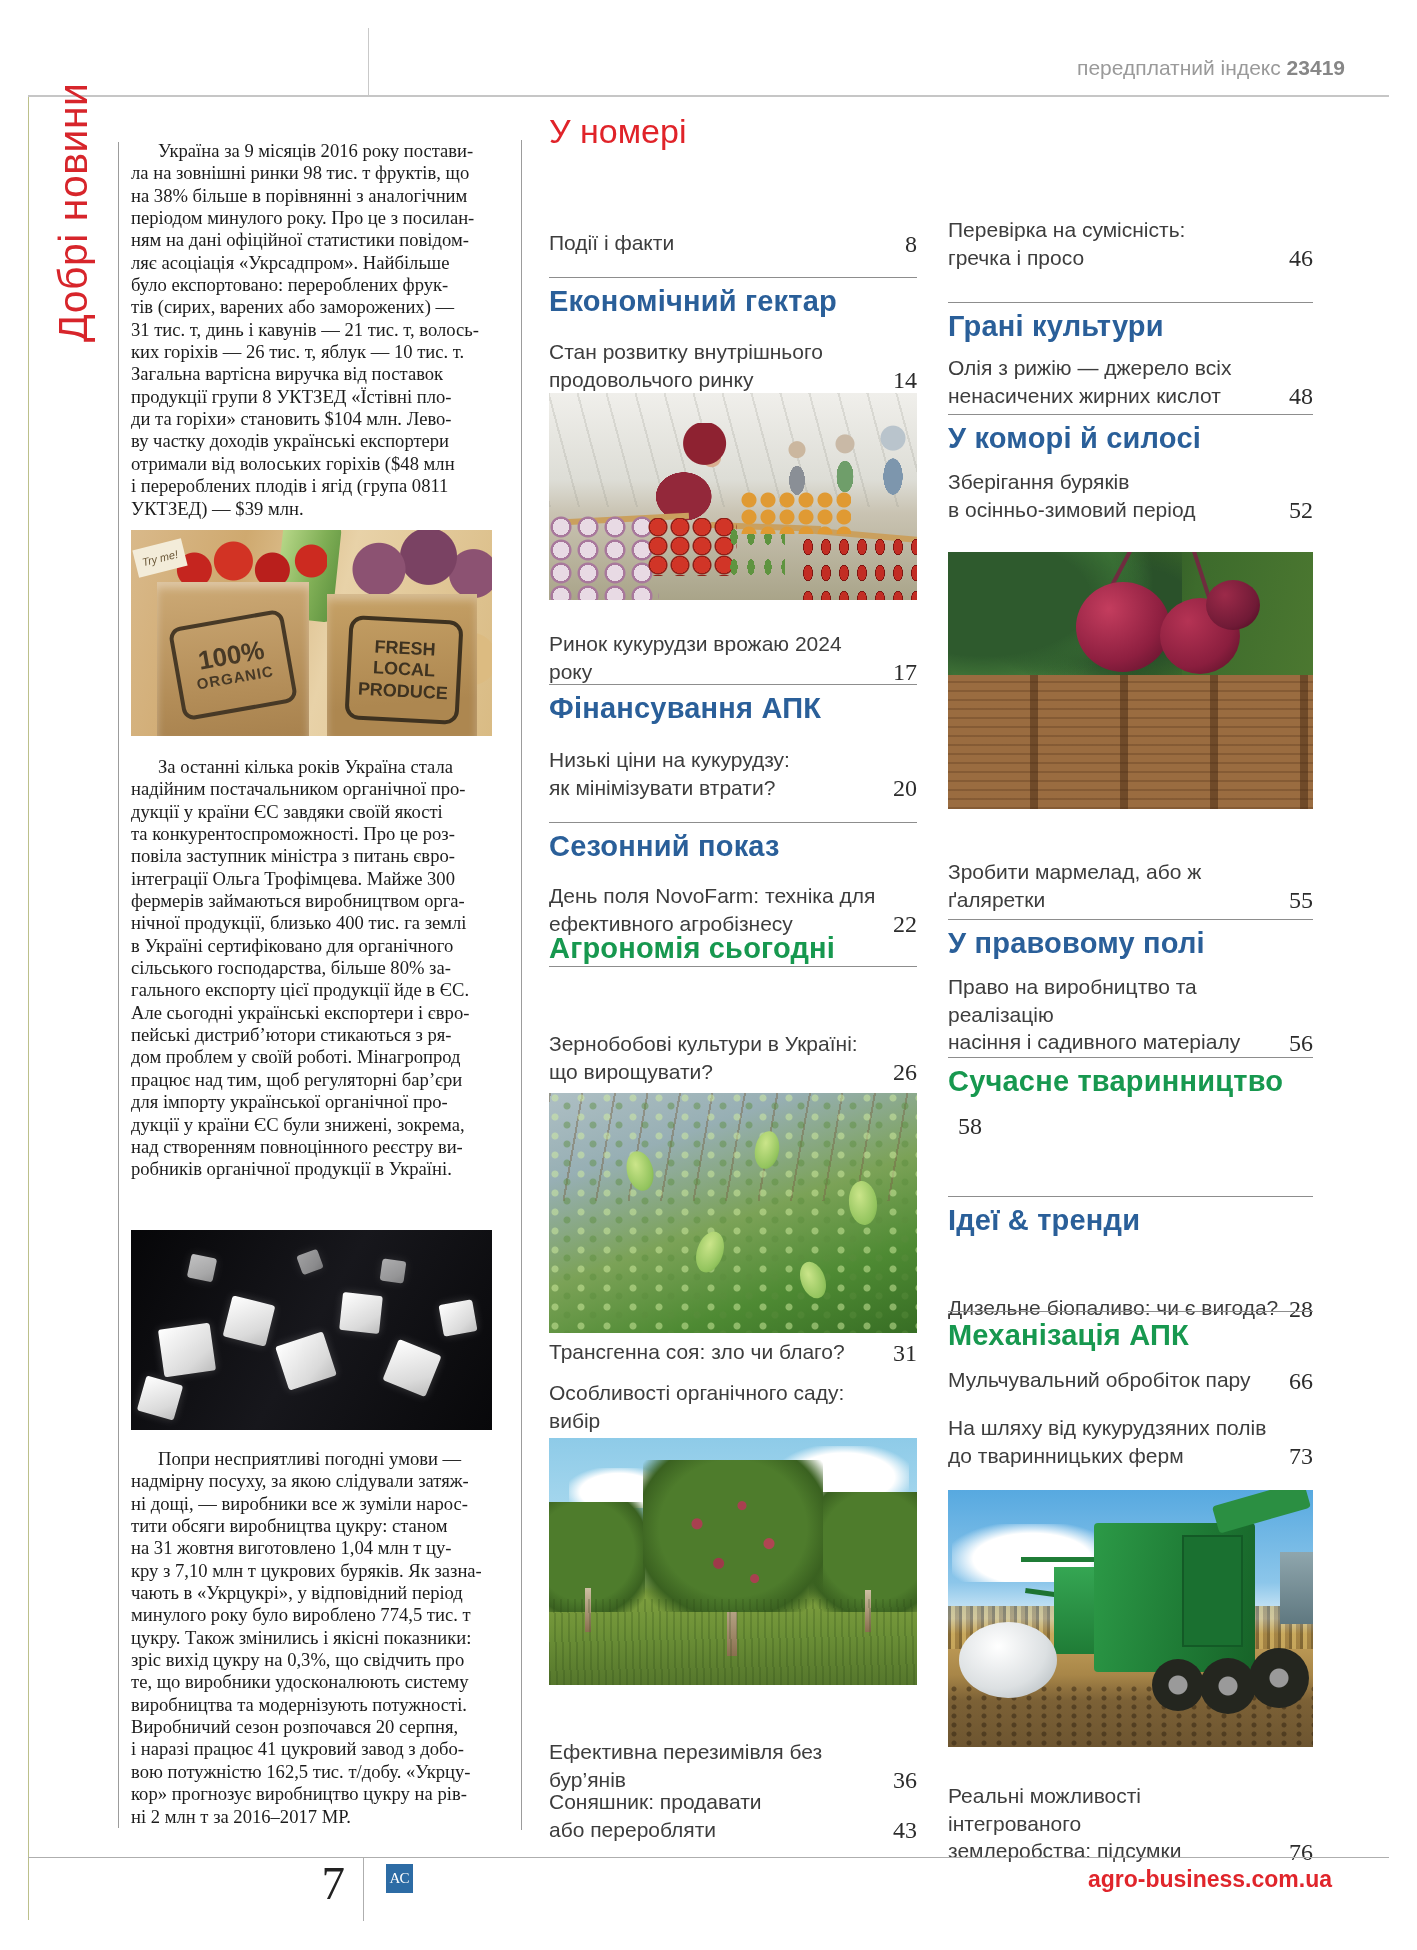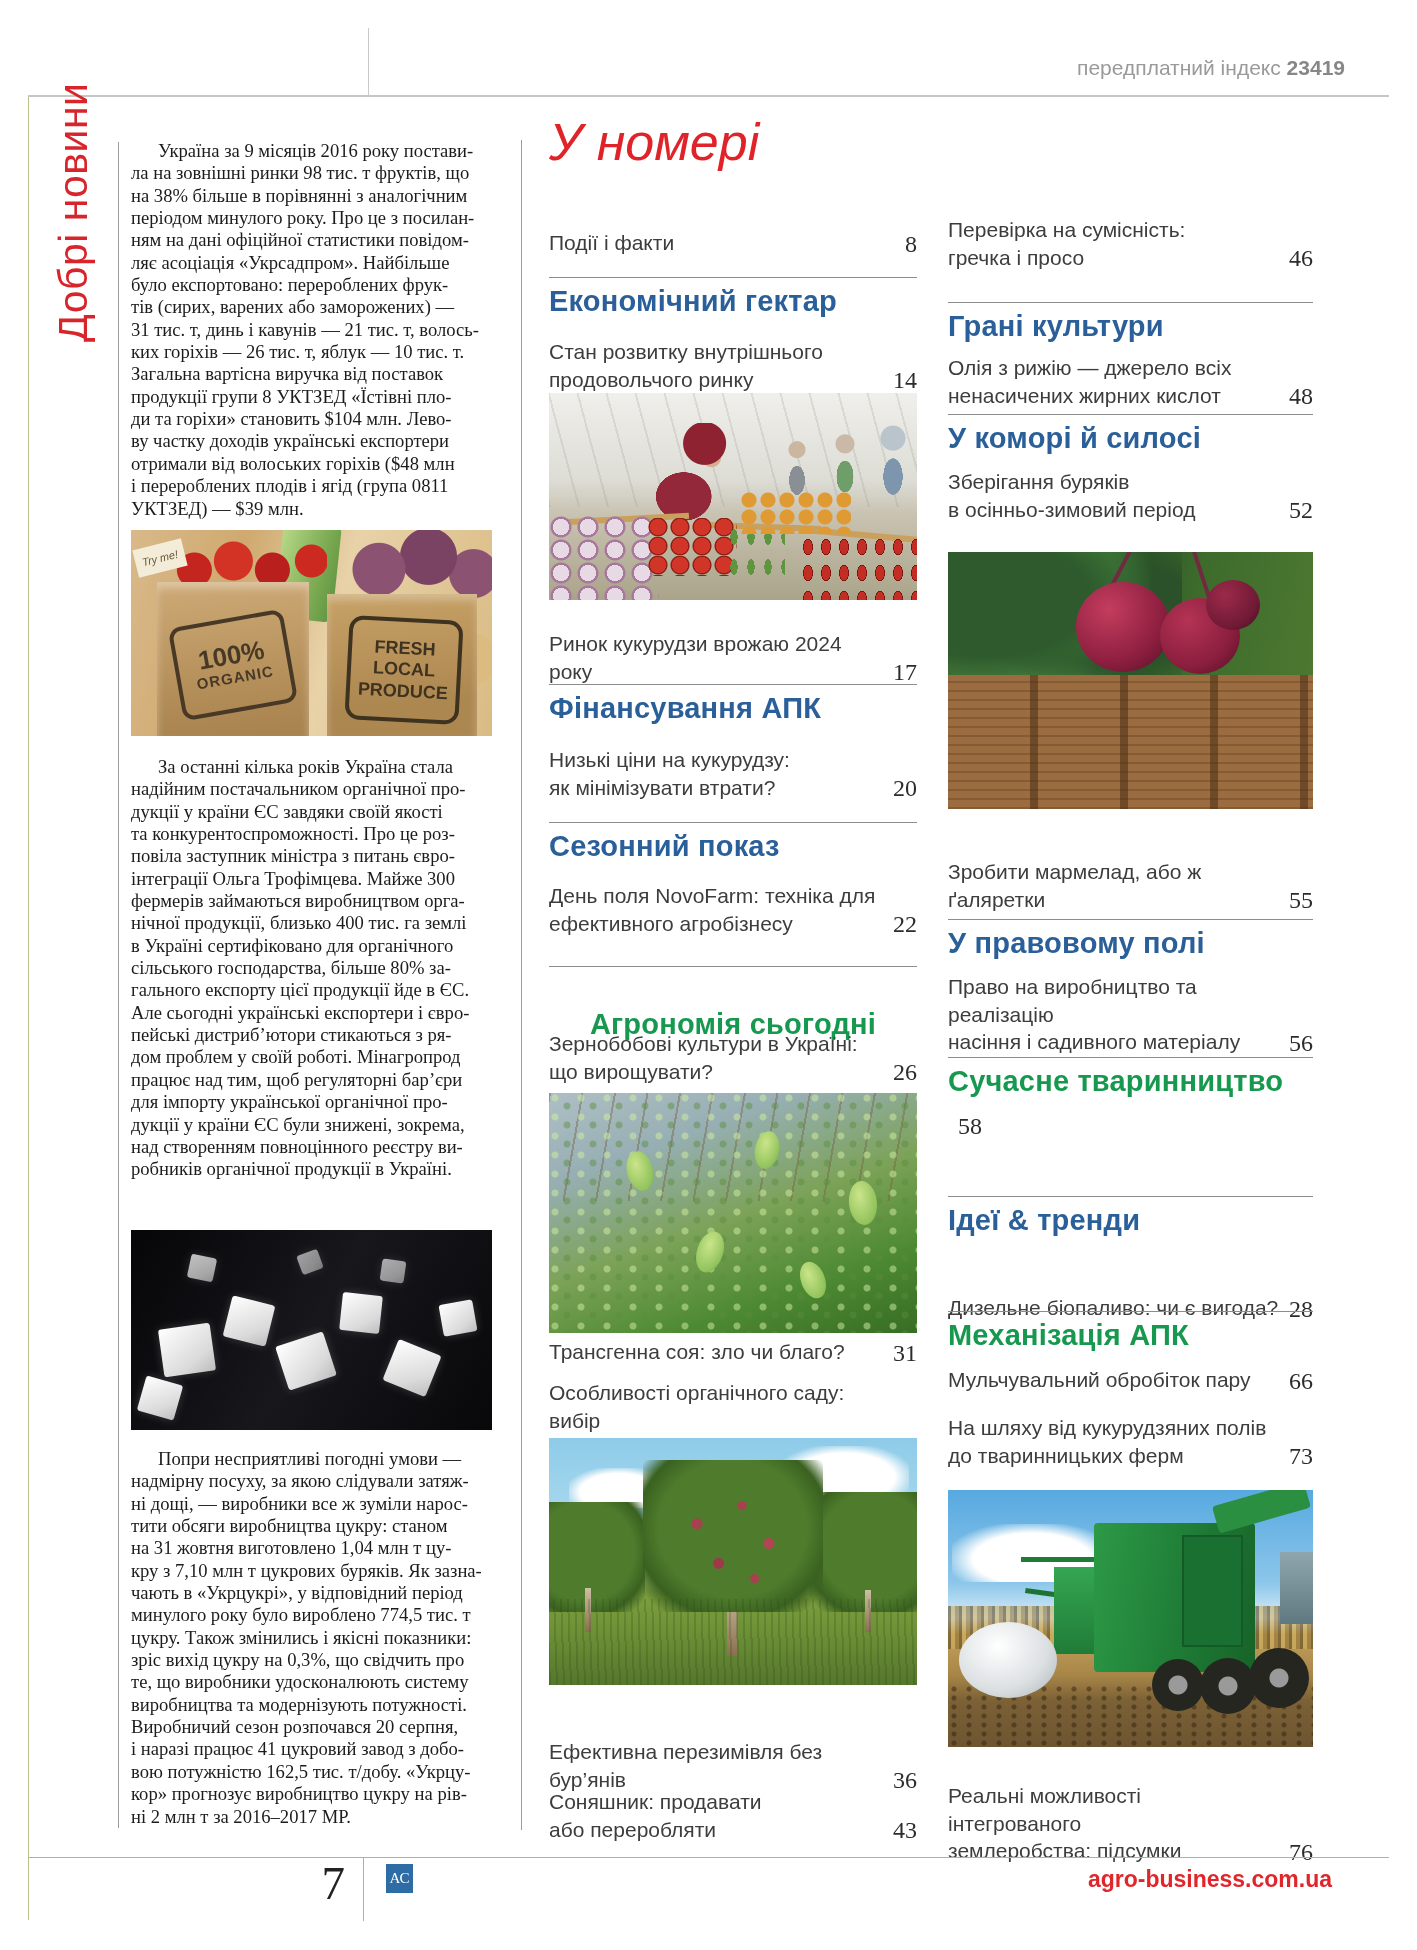--- a/index.html
+++ b/index.html
@@ -18,21 +18,21 @@
   .col-rule{position:absolute;left:521px;top:140px;width:1px;height:1690px;background:#9c9c9c;}
 
   .vertical-title{position:absolute;left:50px;top:106px;height:236px;
     writing-mode:vertical-rl;transform:rotate(180deg);
     font-size:41px;color:#d7252b;letter-spacing:.5px;white-space:nowrap;}
 
   .body-text{position:absolute;left:131px;width:361px;font-family:"Liberation Serif",serif;
     font-size:18.6px;line-height:22.35px;color:#1c1c1c;white-space:pre-line;text-indent:27px;}
 
   
-  .toc-title{position:absolute;left:549px;top:112px;font-size:52px;color:#e02329;font-style:italic;}
+  .toc-title{position:absolute;left:549px;top:112px;font-size:34px;color:#e02329;}
   .entry{position:absolute;display:flex;justify-content:space-between;align-items:flex-end;}
   .entry .t{font-size:21px;line-height:27.5px;color:#3d3d3d;white-space:pre-line;}
   .entry .n{font-family:"Liberation Serif",serif;font-size:24px;line-height:26px;color:#2c2c2c;padding-left:10px;}
   .m-col{left:549px;width:368px;}
   .r-col{left:948px;width:365px;}
   .sec{position:absolute;font-size:29px;font-weight:700;letter-spacing:.2px;}
   .sec.blue{color:#2a5f99;}
   .sec.green{color:#17984f;}
   .divider{position:absolute;height:1px;background:#8d8d8d;}
 
@@ -298,21 +298,21 @@
 <div class="divider m-col" style="top:822px;"></div>
 <div class="sec blue m-col" style="top:830px;">Сезонний показ</div>
 
 <div class="entry m-col" style="top:882px;">
   <span class="t">День поля NovoFarm: техніка для
 ефективного агробізнесу</span>
   <span class="n">22</span>
 </div>
 
 <div class="divider m-col" style="top:966px;"></div>
-<div class="sec green m-col" style="top:1008px;text-align:center;">Агрономія сьогодні</div>
+<div class="sec green m-col" style="top:932px;">Агрономія сьогодні</div>
 
 <div class="entry m-col" style="top:1030px;">
   <span class="t">Зернобобові культури в Україні:
 що вирощувати?</span>
   <span class="n">26</span>
 </div>
 
 <div class="photo ph-chickpea" style="left:549px;top:1093px;width:368px;height:240px;">
   <div class="cp-branches"></div>
   <div class="cp-leaves"></div>

